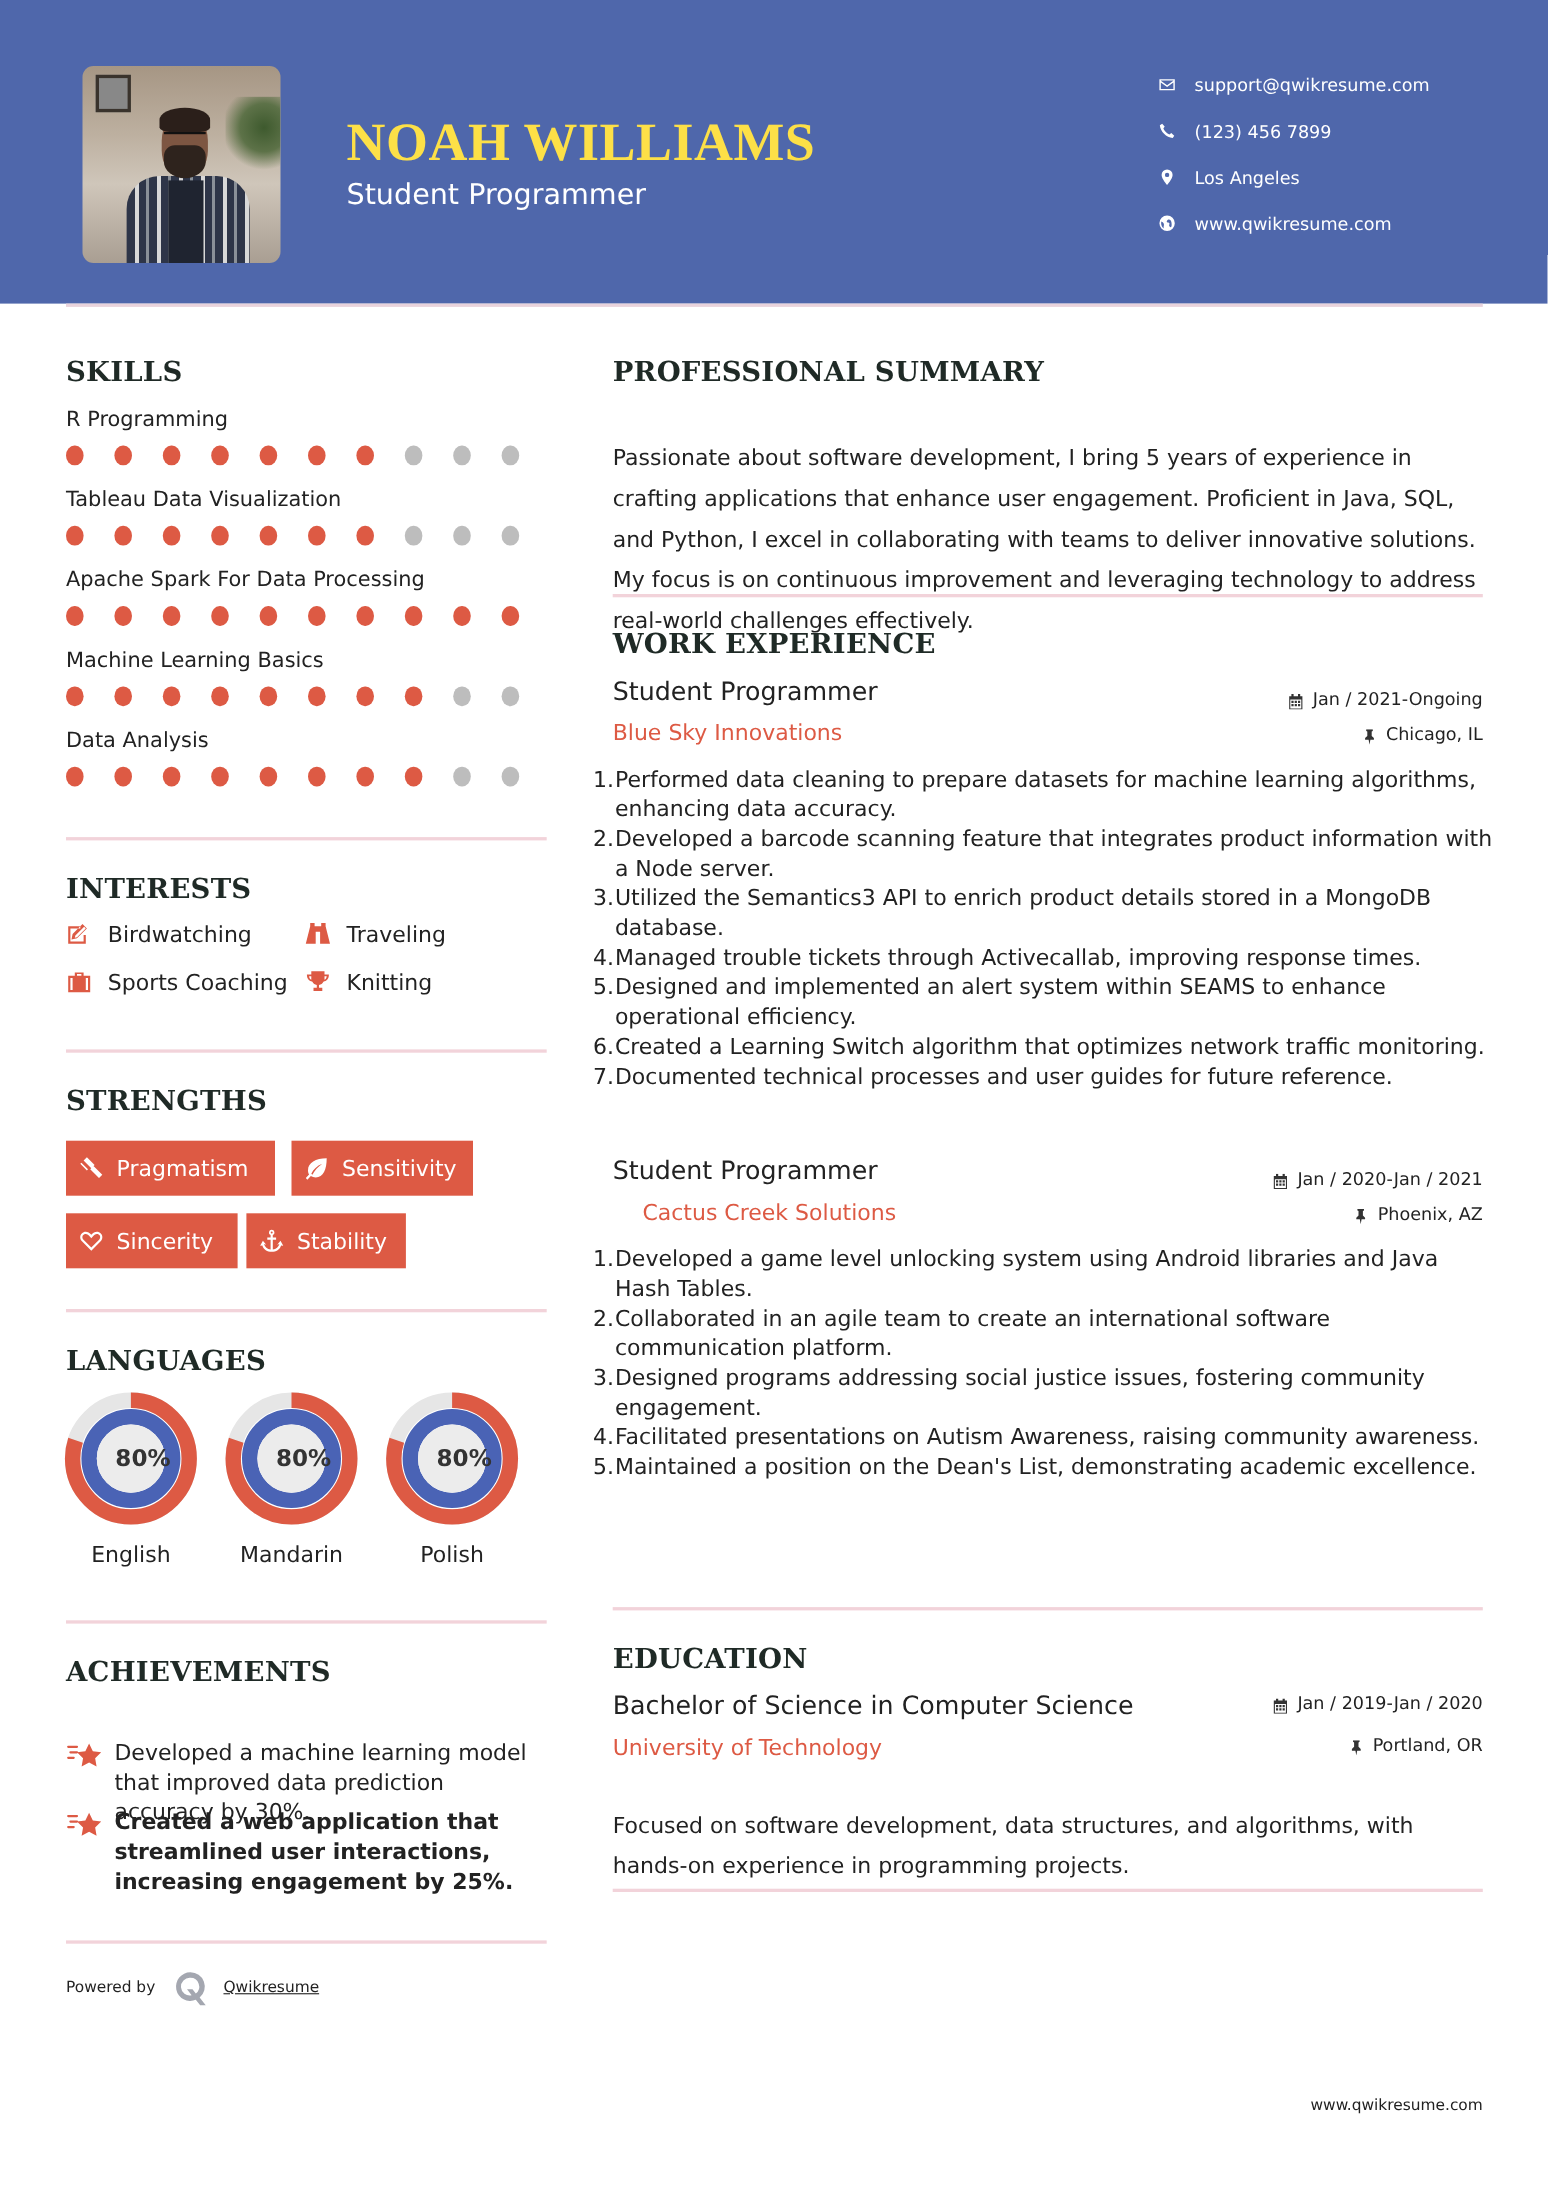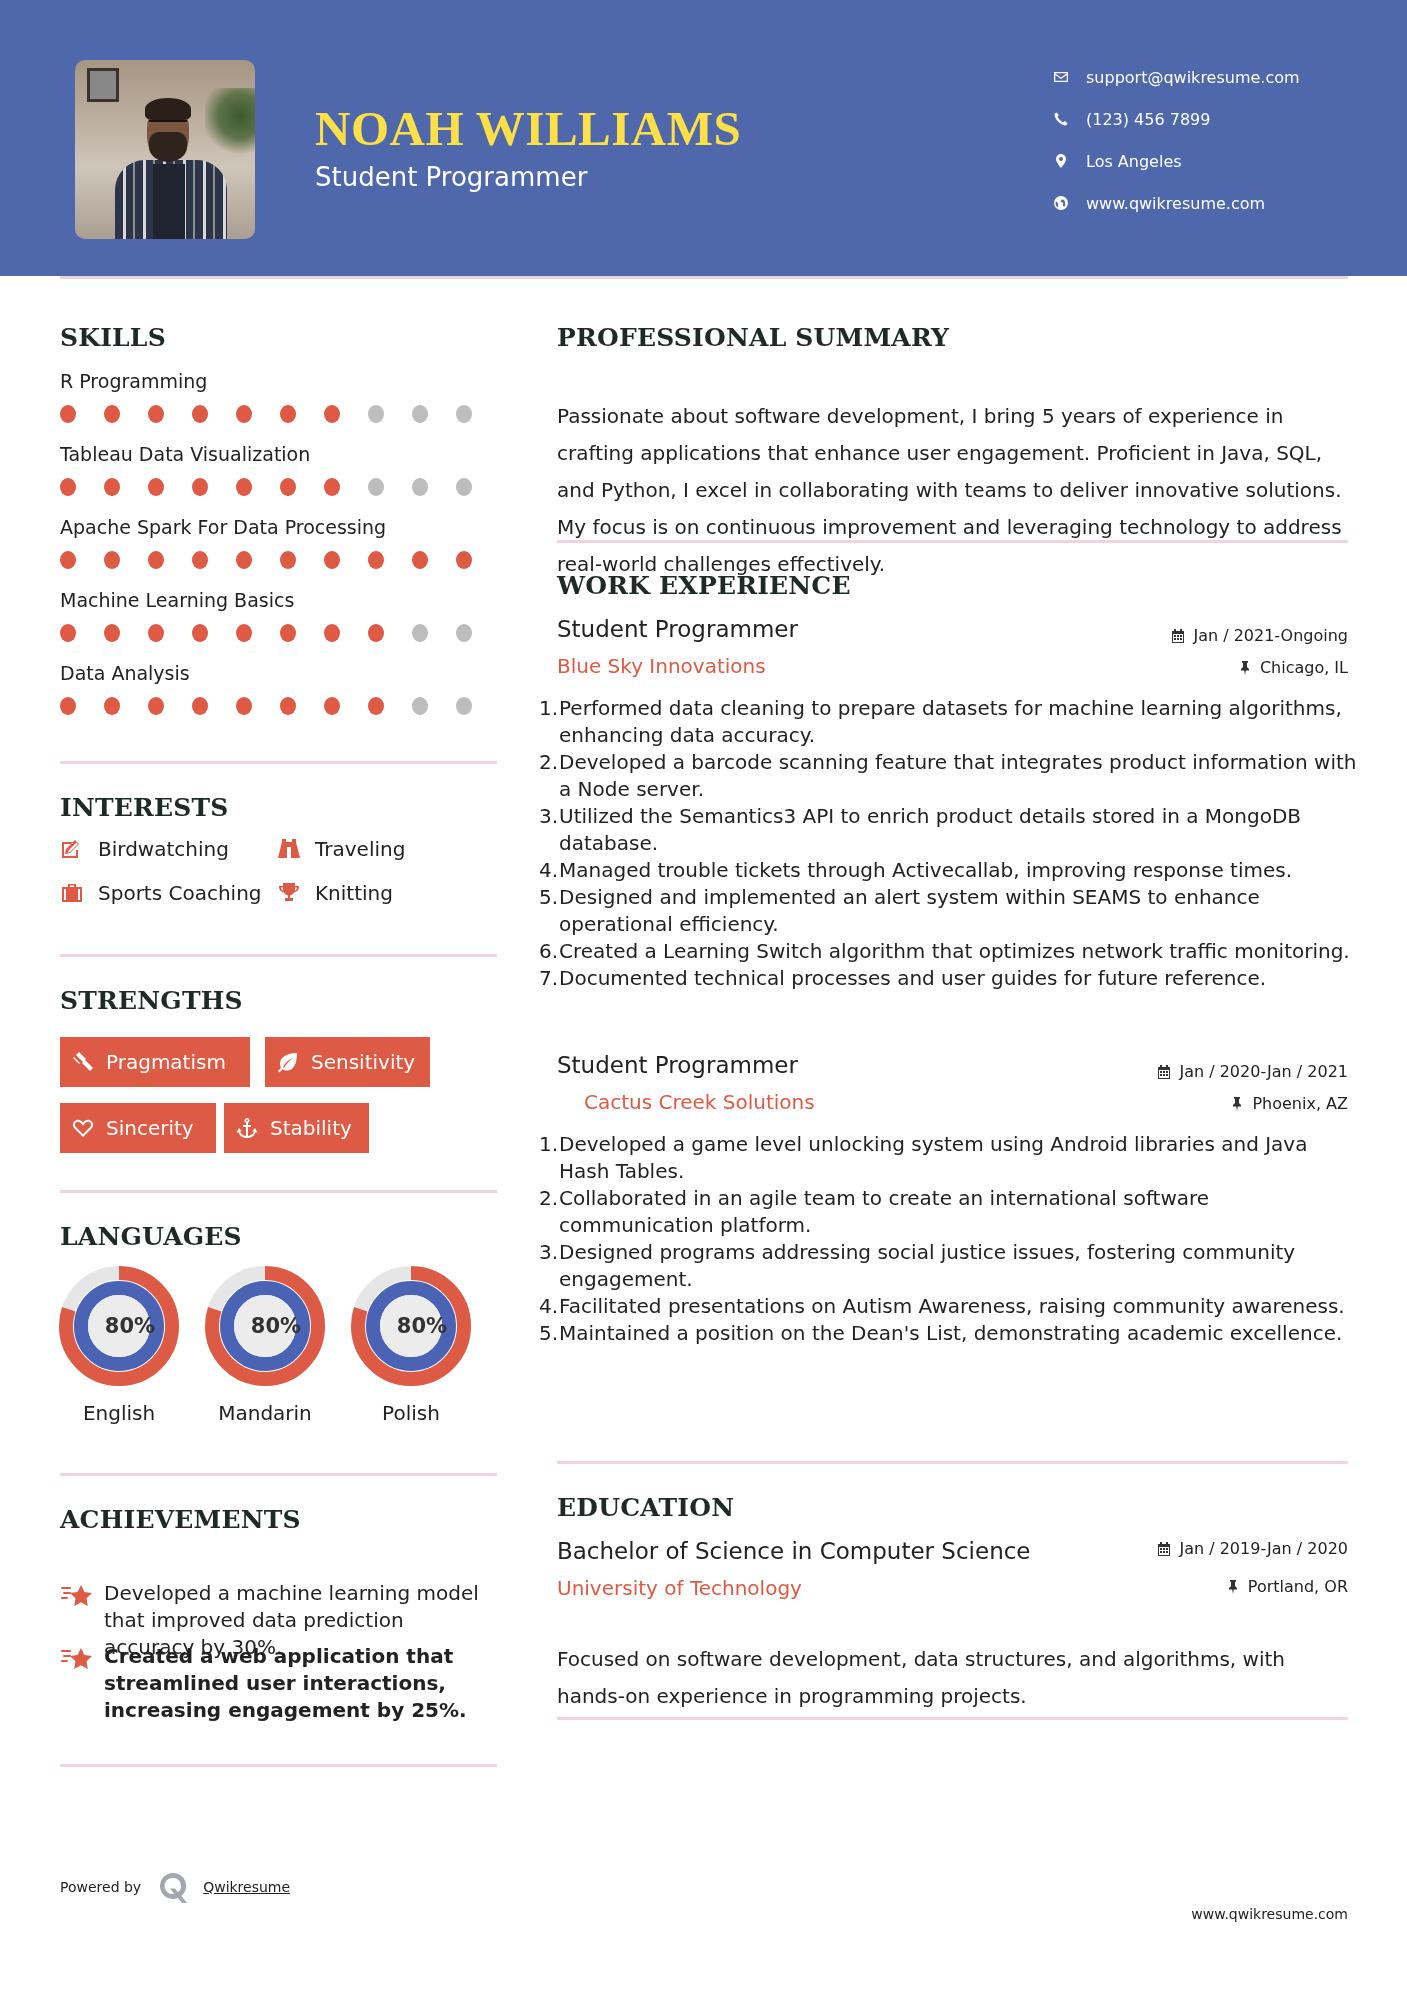--- a/index.html
+++ b/index.html
@@ -54,28 +54,28 @@
 
   .ach { position: absolute; left: 60px; width: 440px; display: flex; }
   .ach .ic { width: 44px; flex: none; padding-top: 2px; }
   .ach .ic svg { width: 34px; height: 30px; }
   .ach .txt { font-size: 20px; line-height: 27px; color: #222; }
 
   .body-text { font-size: 20px; line-height: 37px; color: #222; margin-top: 31px; }
 
   .job-title { position: absolute; left: 557px; font-size: 23px; color: #222; }
   .company { position: absolute; left: 557px; font-size: 20px; color: #dd5a44; }
-  .meta { position: absolute; right: 59px; font-size: 16px; color: #222; display: flex; align-items: center; }
+  .meta { position: absolute; right: 59px; font-size: 16px; color: #222; display: flex; align-items: flex-end; }
   .meta svg { width: 14px; height: 14px; fill: #333; margin-right: 8px; }
 
   .olist { position: absolute; left: 557px; width: 800px; list-style: none; }
   .olist li { display: flex; font-size: 20px; line-height: 27px; color: #222; }
   .olist li .num { width: 18px; flex: none; text-align: right; margin-left: -18px; margin-right: 2px; }
 
-  .footer-left { position: absolute; left: 60px; top: 1869px; display: flex; align-items: center; font-size: 14px; color: #222; }
+  .footer-left { position: absolute; left: 60px; top: 1789px; display: flex; align-items: center; font-size: 14px; color: #222; }
   .footer-left .q { width: 36px; height: 36px; margin: 0 12px 0 14px; }
   .footer-left a { color: #222; text-decoration: underline; font-size: 14px; }
   .footer-right { position: absolute; right: 59px; top: 1906px; font-size: 14px; color: #222; }
 </style>
 </head>
 <body>
 
 <div class="header">
   <div class="photo">
     <div class="frame"></div>

